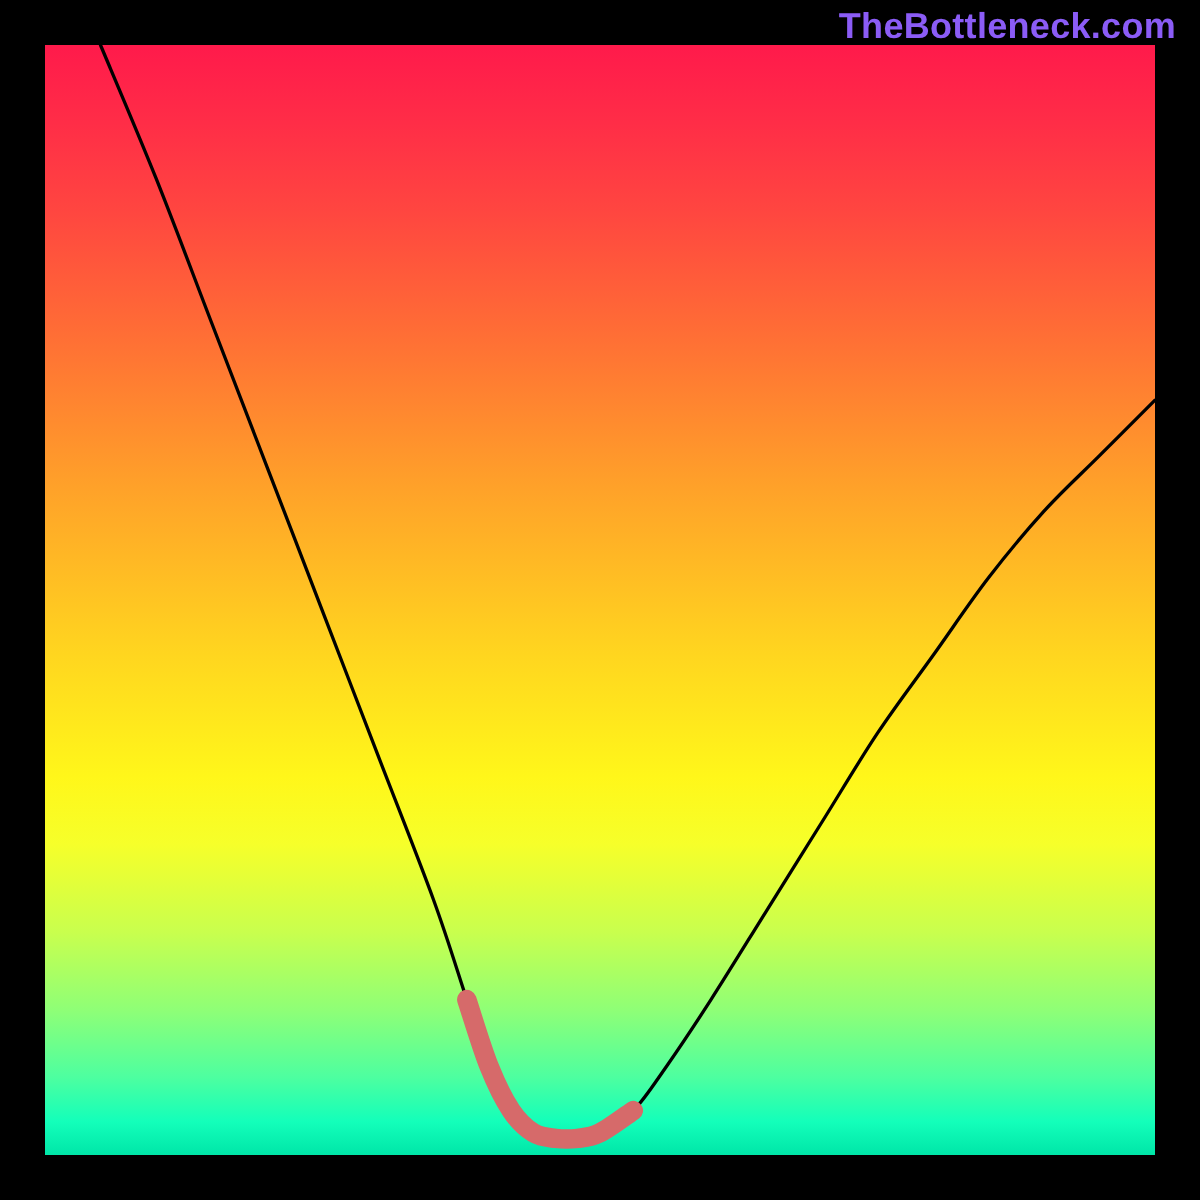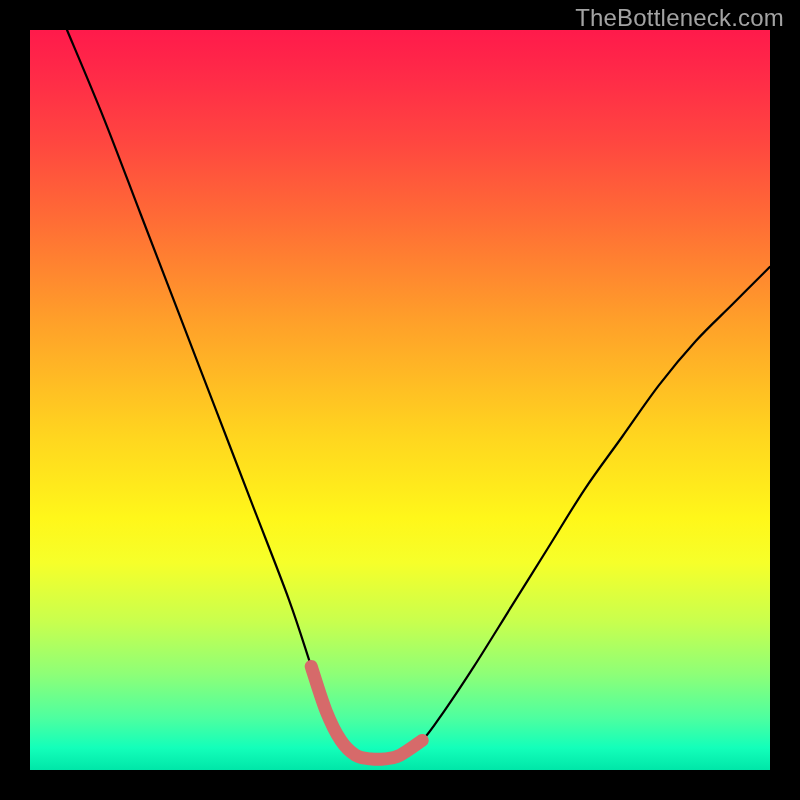--- a/index.html
+++ b/index.html
@@ -9,22 +9,22 @@
     width: 800px;
     height: 800px;
     background: #000;
   }
   .watermark {
     position: absolute;
     top: 4px;
     right: 16px;
     font-family: Arial, Helvetica, sans-serif;
     font-size: 24px;
-    font-weight: 400;
-    color: #a3a3a3;
+    font-weight: 700;
+    color: #8b5cf6;
     letter-spacing: 0.2px;
     z-index: 10;
   }
   .plot {
     position: absolute;
     left: 30px;
     top: 30px;
     width: 740px;
     height: 740px;
   }

